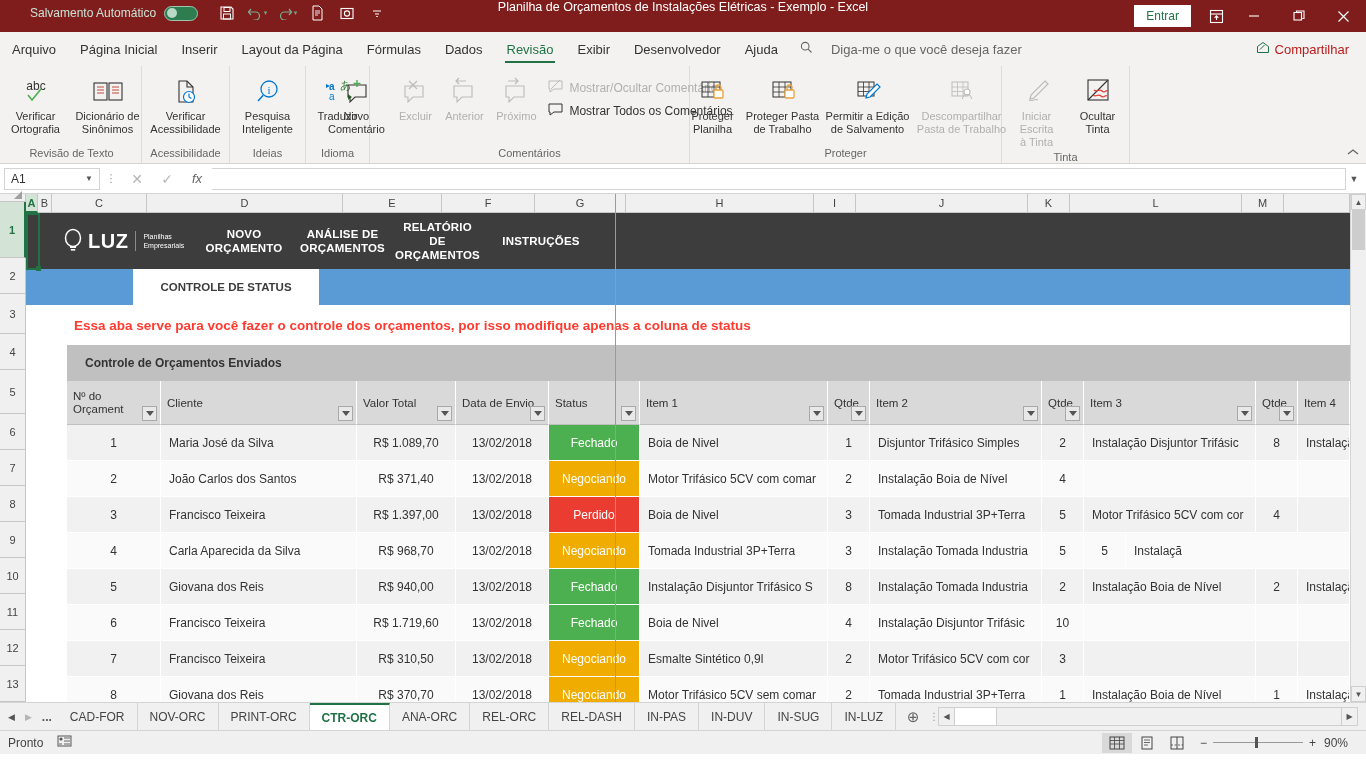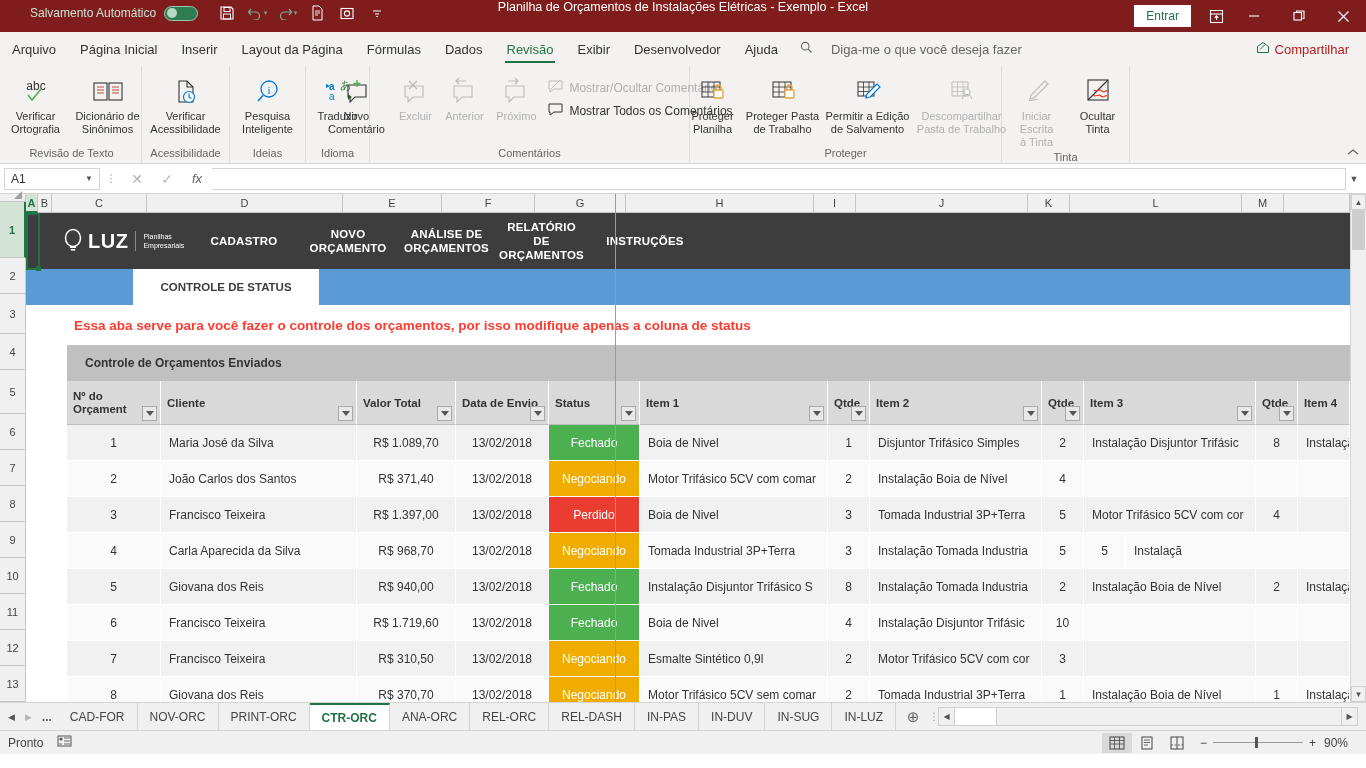--- a/index.html
+++ b/index.html
@@ -684,21 +684,20 @@
               <rect x="8" y="18" width="6" height="2" fill="#fff"></rect>
               <rect x="8.8" y="21" width="4.4" height="1.6" fill="#fff"></rect>
             </svg>
           <span style="font-size:20px; font-weight:bold; letter-spacing:0.5px; margin-left:4px;">LUZ</span>
           <span style="display:inline-block; width:1px; height:20px; background:#8a8a8a; margin:0 7px;"></span>
           <span style="font-size:7px; font-weight:normal; line-height:9px;">
             <span style="display:block;">Planilhas</span>
             <span style="display:block;">Empresariais</span>
           </span>
         </div>
-        <div class="navitem" style="width:104px;">CADASTRO</div>
         <div class="navitem" style="width:104px;">
             <span>NOVO ORÇAMENTO</span>
           </div>
         <div class="navitem" style="width:93px;">
             <span>ANÁLISE DE ORÇAMENTOS</span>
           </div>
         <div class="navitem" style="width:97px;">
             <span>RELATÓRIO DE ORÇAMENTOS</span>
           </div>
         <div class="navitem" style="width:110px;">INSTRUÇÕES</div>
@@ -719,21 +718,21 @@
       <div style="width:26px; background:#fff;"></div>
       <div class="redline" style="flex:1;">Essa aba serve para você fazer o controle dos orçamentos, por isso modifique apenas a coluna de status</div>
     </div>
 
     <div class="gridrow" style="height:36px;">
       <div style="width:26px; background:#fff;"></div>
       <div style="width:15px; background:#fff;"></div>
       <div class="tblcaption" style="flex:1;">Controle de Orçamentos Enviados</div>
     </div>
 
-    <div class="gridrow" style="height:44px;font-weight:bold;">
+    <div class="gridrow" style="height:44px;">
       <div style="width:26px; background:#fff;"></div>
       <div style="width:15px; background:#fff;"></div>
       <div class="thcell" style="width:94px;">
         <span style="white-space:normal; line-height:13px;">Nº do Orçament</span>
         <span class="filter-arrow"></span>
       </div>
       <div class="thcell" style="width:196px;">
         <span>Cliente</span>
         <span class="filter-arrow"></span>
       </div>

